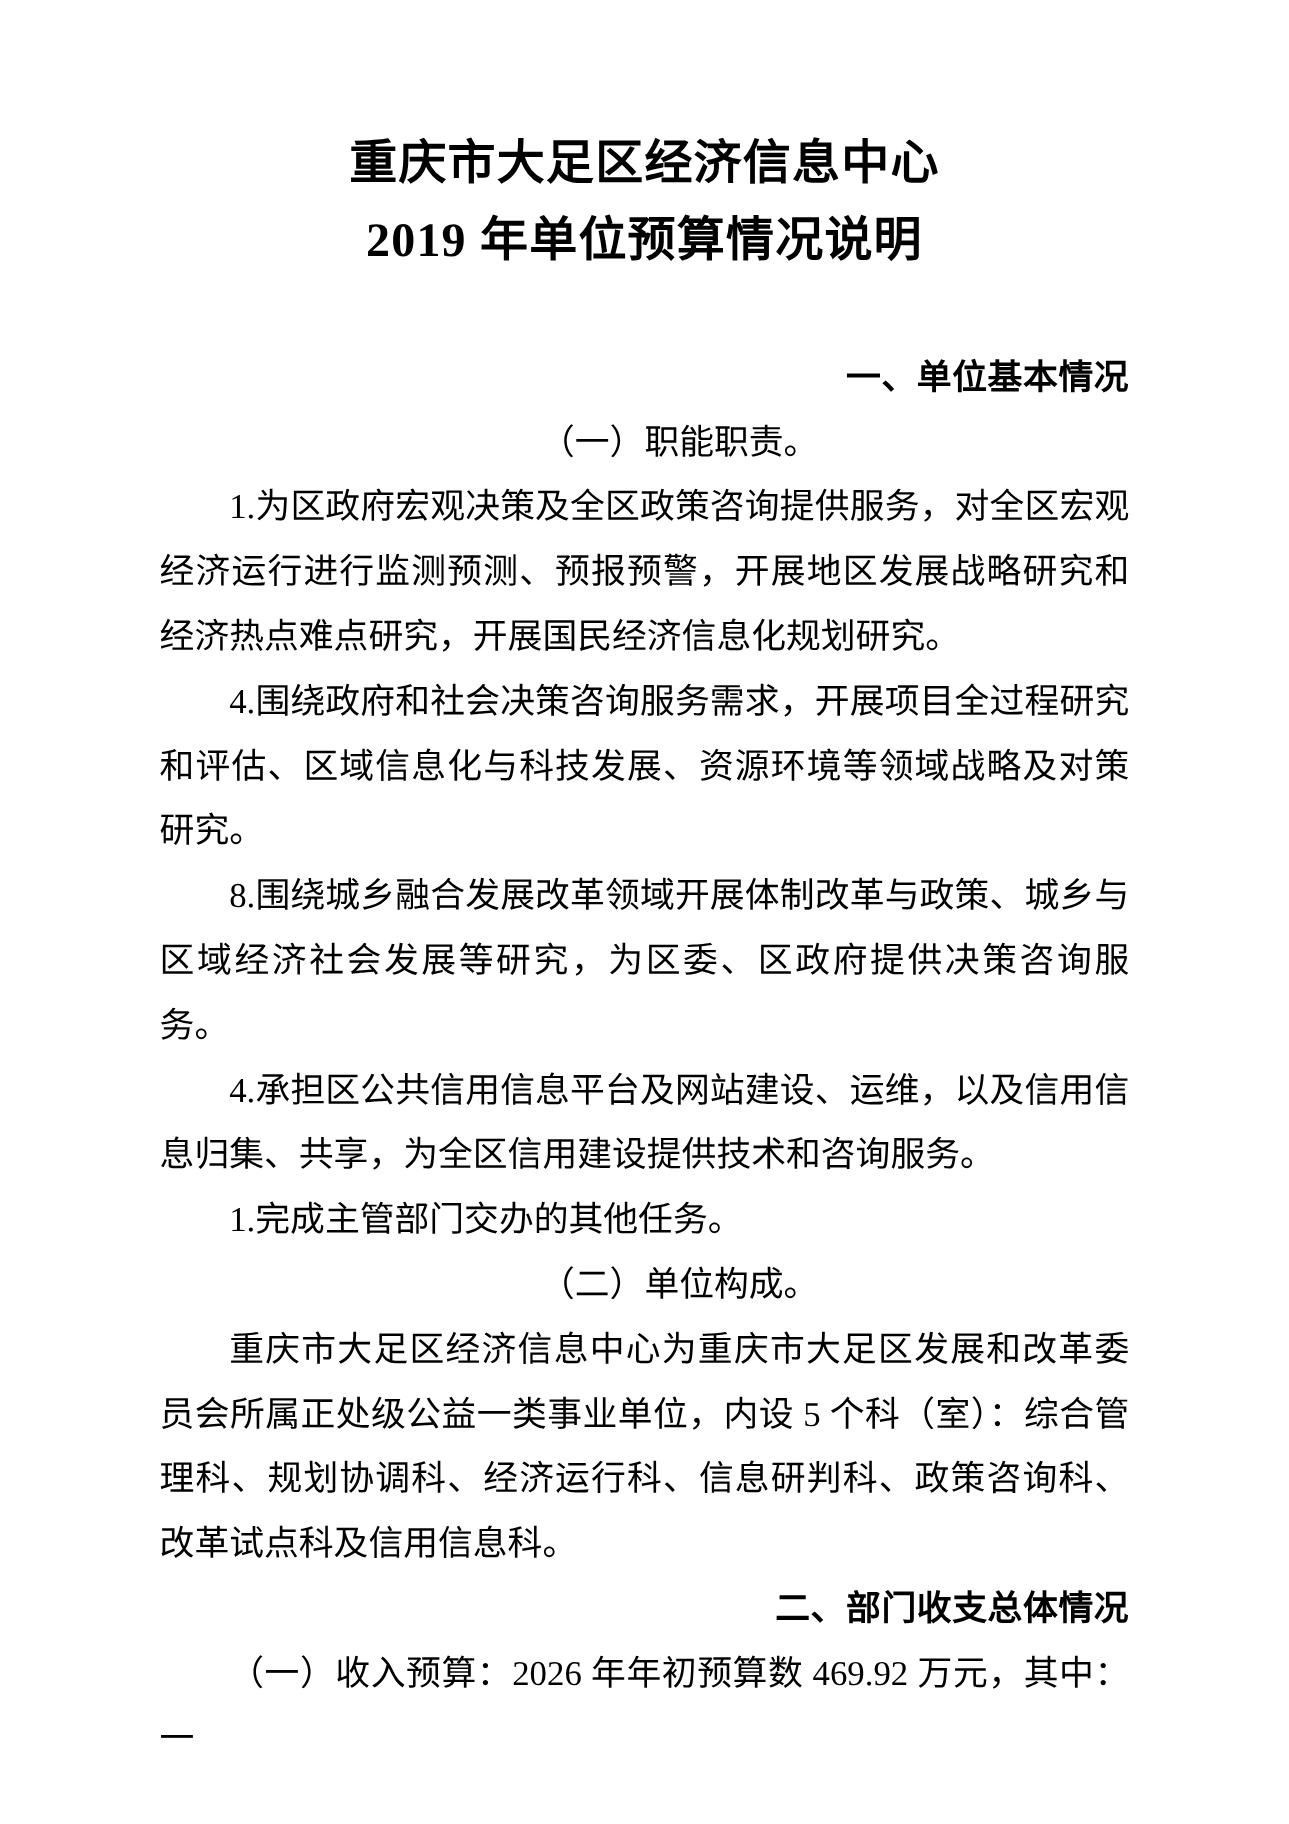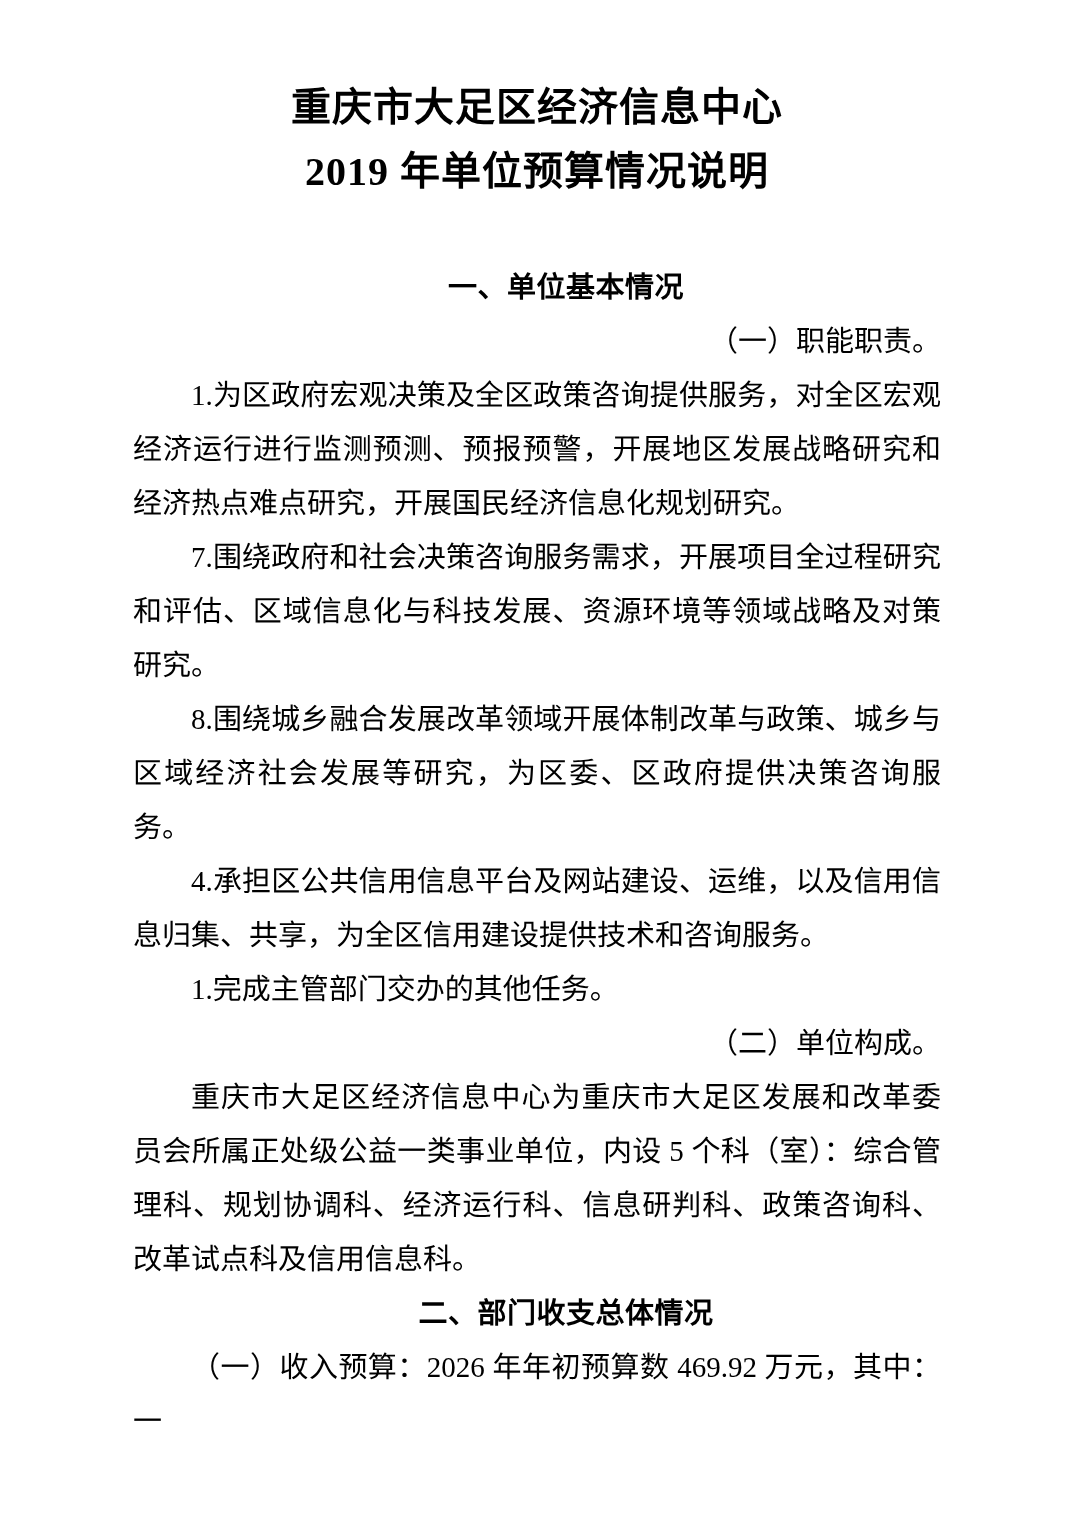--- a/index.html
+++ b/index.html
@@ -12,21 +12,21 @@
     height: 1520px;
     position: relative;
     color: #000000;
     font-family: "Liberation Serif", "DejaVu Serif", serif;
     overflow: hidden;
   }
   .page {
     box-sizing: border-box;
     width: 1074px;
     height: 1520px;
-    padding: 76px 133px 0 133px;
+    padding: 104px 133px 0 133px;
   }
   .doc-title {
     margin: 0 0 56px 0;
     text-align: center;
     font-family: "Liberation Serif", "DejaVu Serif", serif;
     font-weight: bold;
     font-size: 40px;
     line-height: 64px;
     letter-spacing: 1px;
   }
@@ -35,44 +35,44 @@
     font-size: 29px;
     line-height: 54px;
     text-align: justify;
     text-indent: 2em;
     font-family: "Liberation Serif", "DejaVu Serif", serif;
     font-weight: normal;
   }
   .block.heading {
     font-family: "Liberation Sans", "DejaVu Sans", sans-serif;
     font-weight: bold;
-    text-align: center;
+    text-align: right;
     letter-spacing: 0.5px;
   }
   .block.subheading {
-    text-align: right;
+    text-align: center;
   }
 </style>
 </head>
 <body>
 
 <main class="page">
 
   <h1 class="doc-title">
     <span>重庆市大足区经济信息中心</span><br>
     <span>2019 年单位预算情况说明</span>
   </h1>
 
   <h2 class="block heading">一、单位基本情况</h2>
 
   <p class="block subheading">（一）职能职责。</p>
 
   <p class="block paragraph">1.为区政府宏观决策及全区政策咨询提供服务，对全区宏观经济运行进行监测预测、预报预警，开展地区发展战略研究和经济热点难点研究，开展国民经济信息化规划研究。</p>
 
-  <p class="block paragraph">7.围绕政府和社会决策咨询服务需求，开展项目全过程研究和评估、区域信息化与科技发展、资源环境等领域战略及对策研究。</p>
+  <p class="block paragraph">4.围绕政府和社会决策咨询服务需求，开展项目全过程研究和评估、区域信息化与科技发展、资源环境等领域战略及对策研究。</p>
 
   <p class="block paragraph">8.围绕城乡融合发展改革领域开展体制改革与政策、城乡与区域经济社会发展等研究，为区委、区政府提供决策咨询服务。</p>
 
   <p class="block paragraph">4.承担区公共信用信息平台及网站建设、运维，以及信用信息归集、共享，为全区信用建设提供技术和咨询服务。</p>
 
   <p class="block paragraph">1.完成主管部门交办的其他任务。</p>
 
   <p class="block subheading">（二）单位构成。</p>
 
   <p class="block paragraph">重庆市大足区经济信息中心为重庆市大足区发展和改革委员会所属正处级公益一类事业单位，内设 5 个科（室）：综合管理科、规划协调科、经济运行科、信息研判科、政策咨询科、改革试点科及信用信息科。</p>

